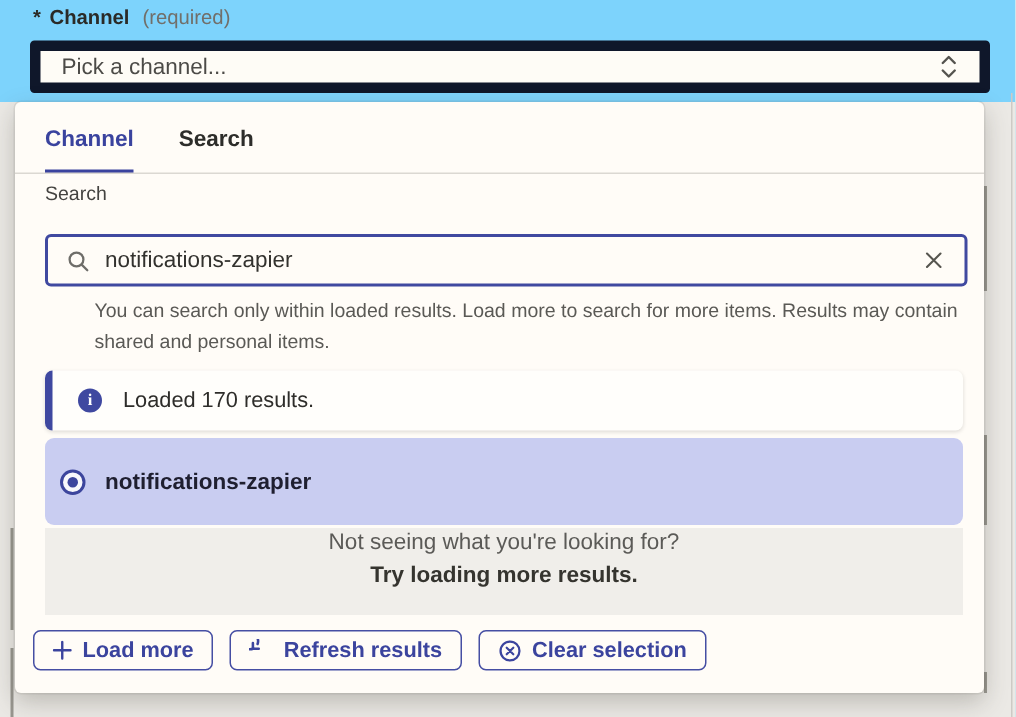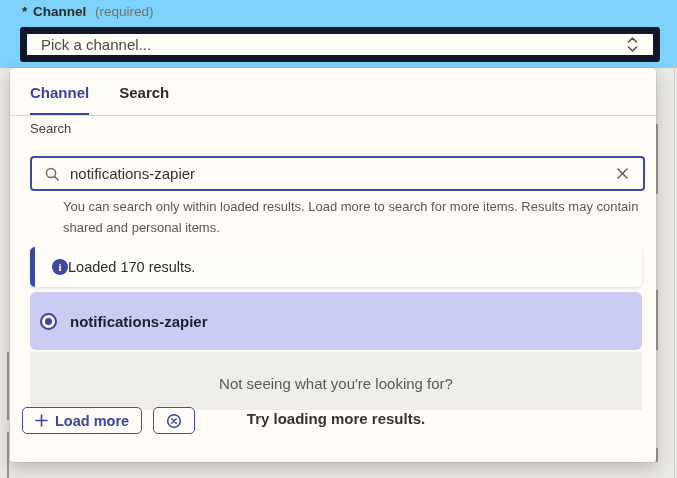--- a/index.html
+++ b/index.html
@@ -67,44 +67,44 @@
     background:#fffefb; border-radius:5px;
     box-shadow:0 1px 3px rgba(0,0,0,0.14);
     display:flex; align-items:center;
   }
   .info-banner .bar { position:absolute; left:0; top:0; width:5px; height:40px; background:#3f48a0; border-radius:5px 0 0 5px; }
   .info-icon {
     width:16px; height:16px; border-radius:50%; background:#3f48a0; color:#ffffff;
     font-size:11px; font-weight:bold; display:flex; align-items:center; justify-content:center;
     margin-left:22px; font-family:"Liberation Serif", serif;
   }
-  .info-banner .msg { font-size:14.5px; color:#2e2d2a; }
+  .info-banner .msg { margin-left:14px; font-size:14.5px; color:#2e2d2a; }
 
   .option {
     position:absolute; left:20px; top:224px; width:612px; height:58px;
     background:#c9cdf1; border-radius:6px;
     display:flex; align-items:center; padding:0 10px; cursor:pointer;
   }
   .radio {
     width:17px; height:17px; border:2px solid #3c459d; border-radius:50%;
     background:#f8f8fc; display:flex; align-items:center; justify-content:center; flex:0 0 auto;
   }
   .radio .dot { width:7px; height:7px; border-radius:50%; background:#3c459d; }
   .opt-text { margin-left:13px; }
   .opt-name { font-size:15px; font-weight:bold; color:#1f1f30; }
   .opt-id { font-size:13px; color:#85848e; margin-top:3px; }
 
   .empty-hint {
     position:absolute; left:20px; top:284px; width:612px; height:58px;
-    background:#f0eeea; text-align:center; padding-top:23px; font-size:15px;
+    background:#f0eeea; text-align:center; padding-top:1px; font-size:15px;
   }
   .empty-hint .l1 { color:#5b5a57; }
-  .empty-hint .l2 { color:#35342f; font-weight:bold; margin-top:18px; cursor:pointer; }
-
-  .actions { position:absolute; left:12px; top:339px; display:flex; }
+  .empty-hint .l2 { color:#35342f; font-weight:bold; margin-top:5px; cursor:pointer; }
+
+  .actions { position:absolute; left:12px; top:352px; display:flex; }
   .btn {
     height:27px; display:inline-flex; align-items:center; gap:7px;
     background:#fffcf7; border:1.5px solid #454ea3; border-radius:5px;
     color:#3b449e; font-family:inherit; font-size:14.5px; font-weight:bold;
     padding:0 12px; margin-right:11px; cursor:pointer;
   }
   .btn svg { flex:0 0 auto; }
 </style>
 </head>
 <body>
@@ -183,21 +183,29 @@
     </div>
 
     <div class="actions">
       <button class="btn">
         <svg width="13" height="13" viewBox="0 0 13 13">
           <path d="M6.5 1 V12 M1 6.5 H12" stroke="#3b449e" stroke-width="1.6" stroke-linecap="round"></path>
         </svg>
         <span>Load more</span>
       </button>
       <button class="btn">
+        <svg width="16" height="16" viewBox="0 0 16 16" fill="none" stroke="#3b449e" stroke-width="1.7" stroke-linecap="round" stroke-linejoin="round">
+          <path d="M2.6 2.6 V6.5 H6.5"></path>
+          <path d="M2.93 6.35 A5.4 5.4 0 1 1 5.72 3.31"></path>
+        </svg>
+        <span>Refresh results</span>
+      </button>
+      <button class="btn">
         <svg width="16" height="16" viewBox="0 0 16 16">
           <circle cx="8" cy="8" r="6.3" stroke="#3b449e" stroke-width="1.5" fill="none"></circle>
           <path d="M5.8 5.8 L10.2 10.2 M10.2 5.8 L5.8 10.2" stroke="#3b449e" stroke-width="1.4" stroke-linecap="round"></path>
         </svg>
+        <span>Clear selection</span>
       </button>
     </div>
 
   </div>
 </div>
 
 </body></html>

